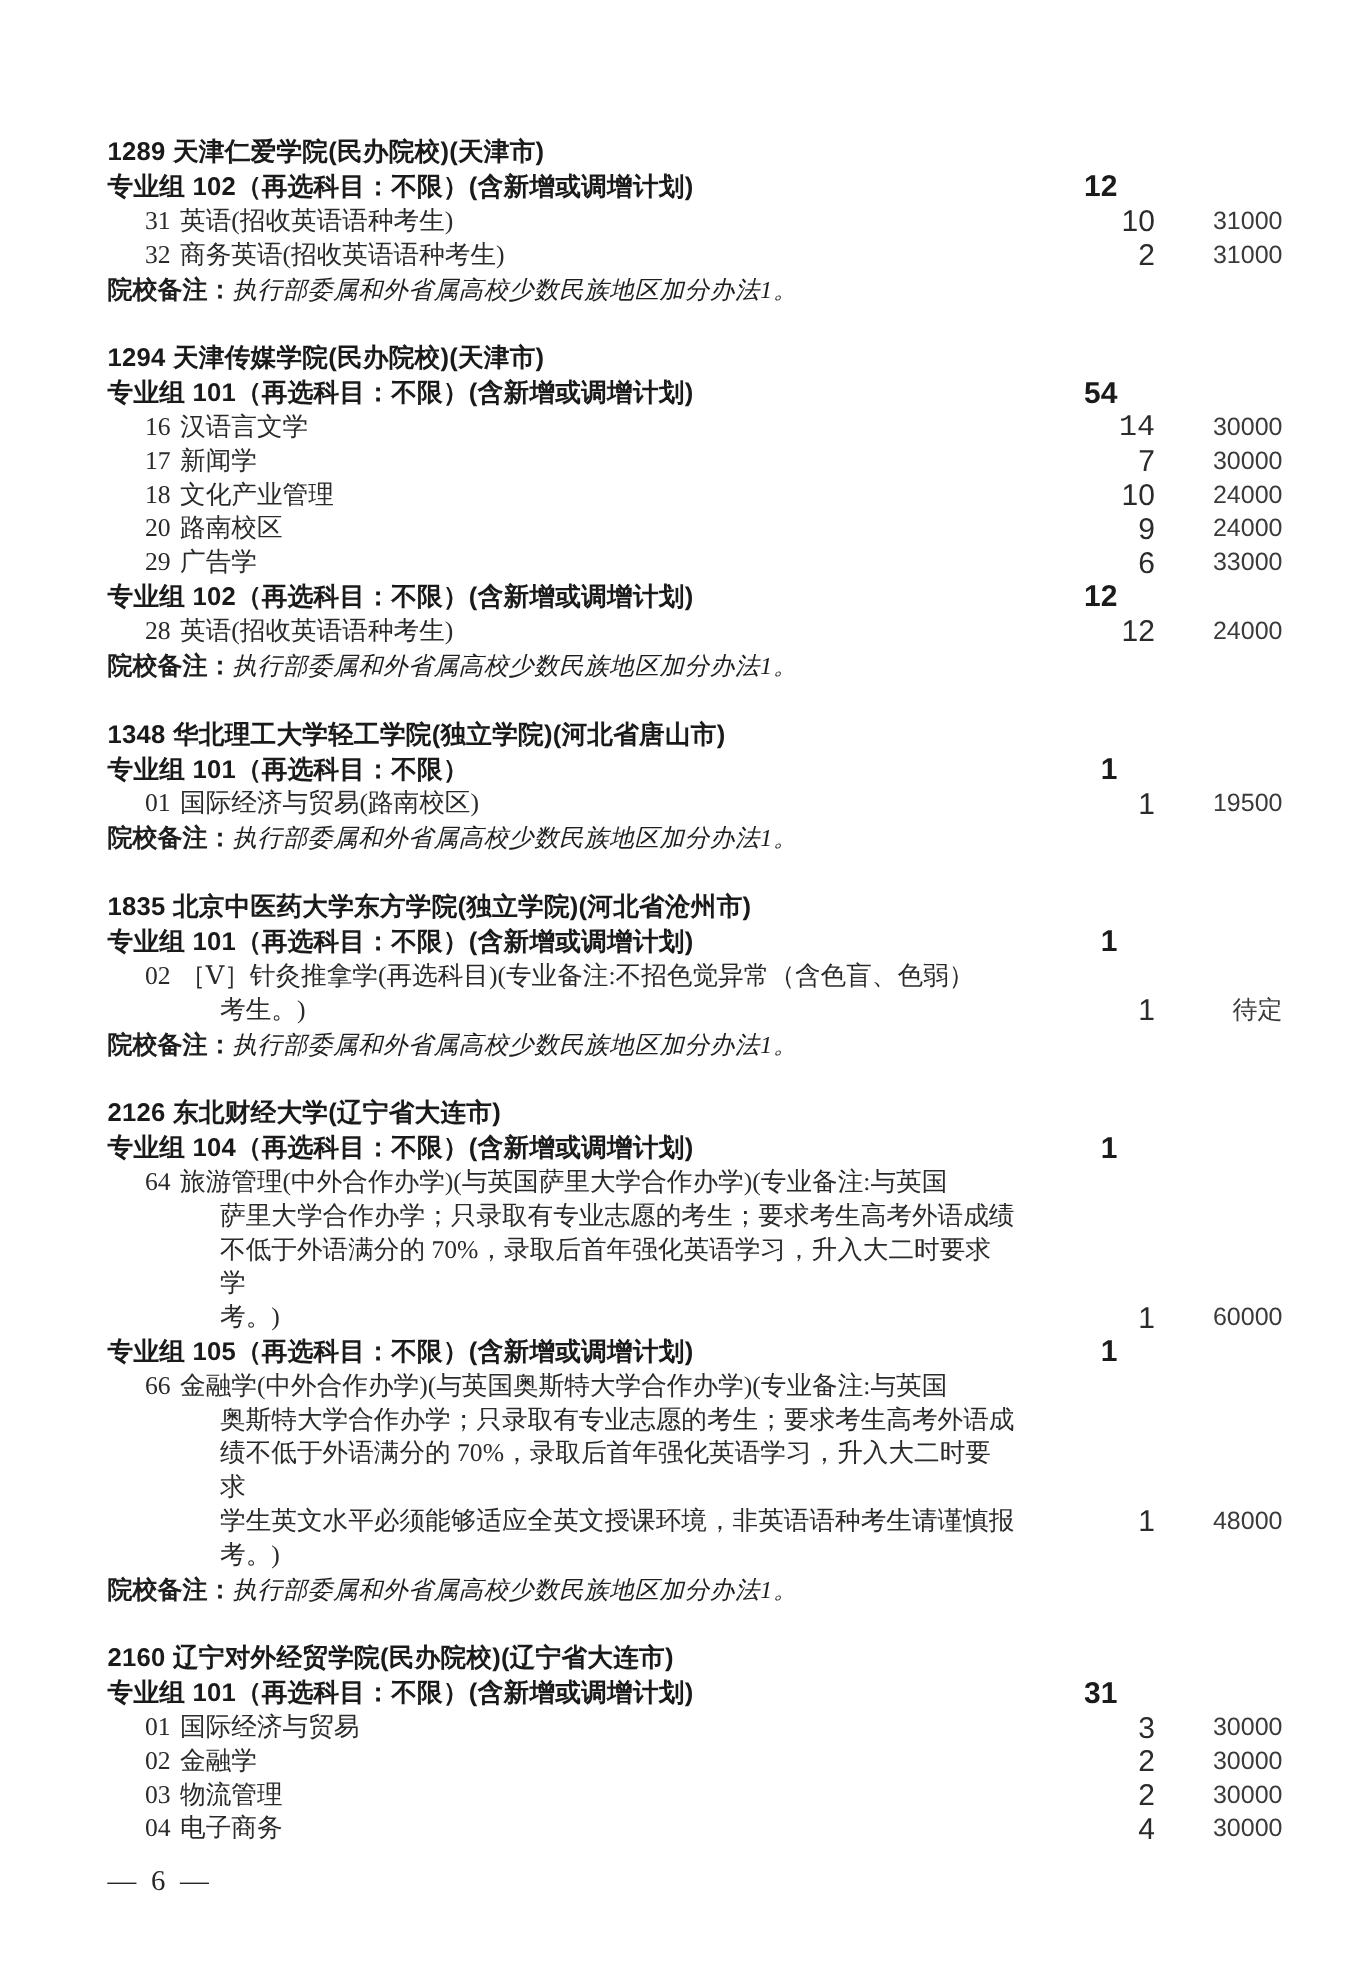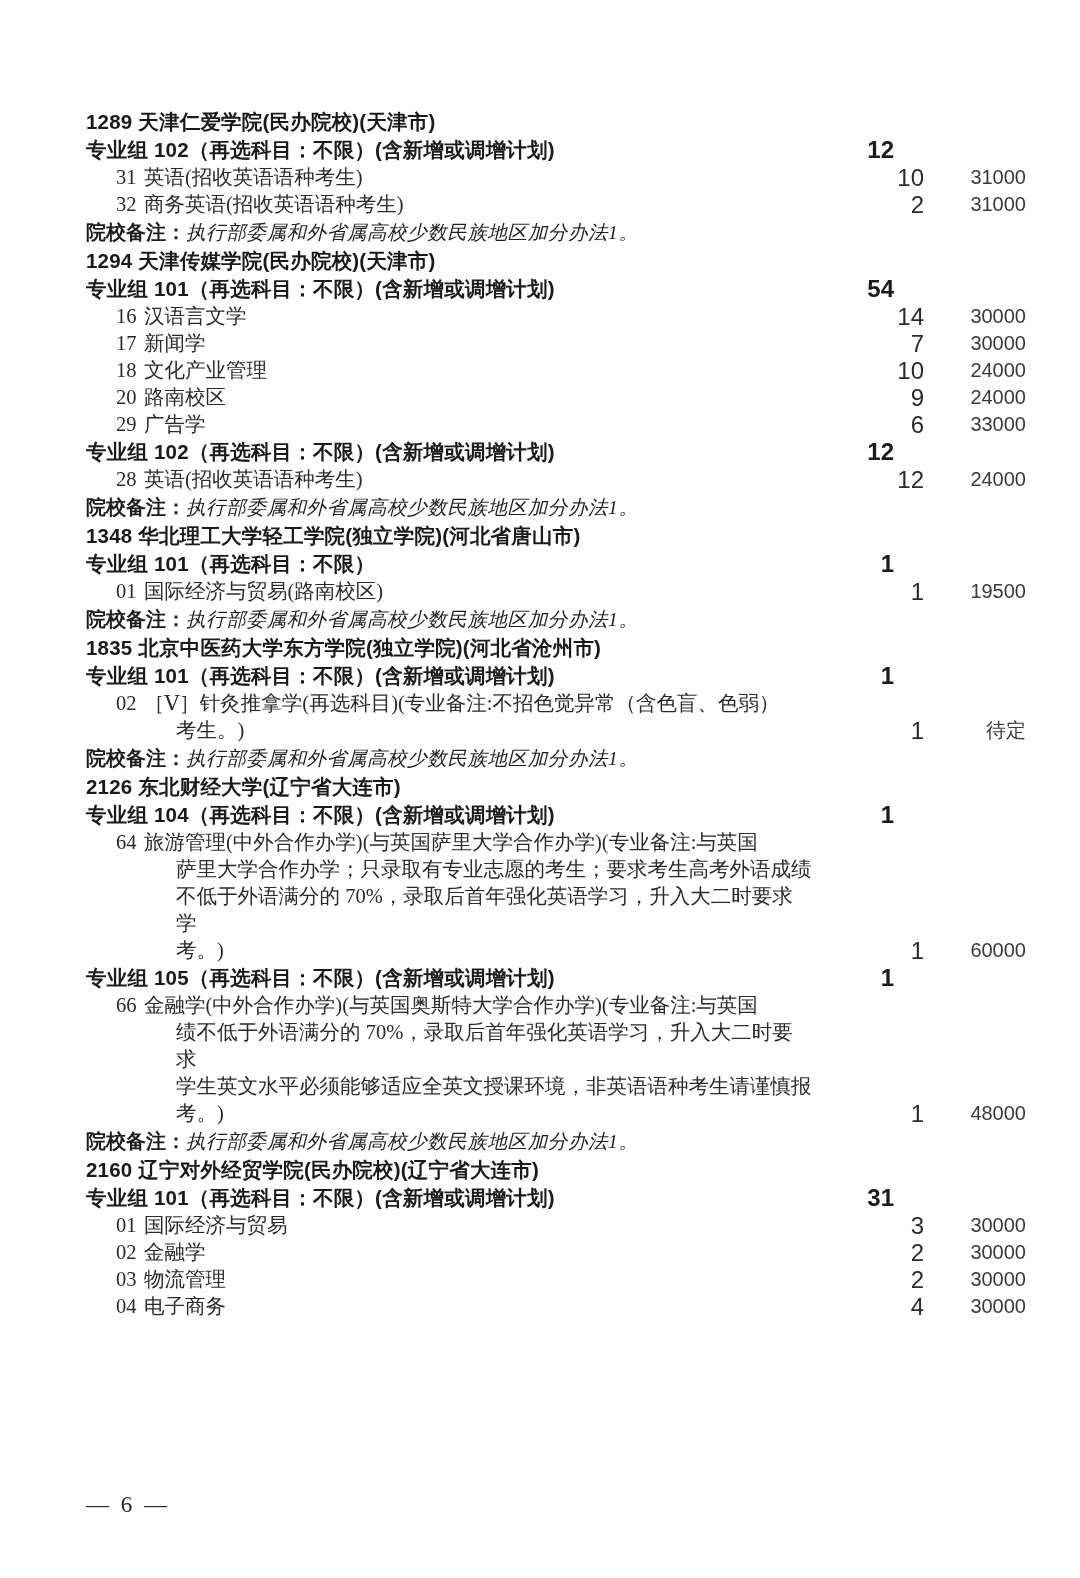--- a/index.html
+++ b/index.html
@@ -67,20 +67,21 @@
   .school-line {
     font-family: "Liberation Sans", "DejaVu Sans", sans-serif;
     font-weight: bold;
     font-size: 20.5px;
     line-height: 28px;
     letter-spacing: 0.2px;
     color: #1a1a1a;
     white-space: nowrap;
   }
   .school-block {
+    margin-top: 26px;
   }
   .school-block:first-child {
     margin-top: 0;
   }
 
   
   .group-line {
     font-family: "Liberation Sans", "DejaVu Sans", sans-serif;
     font-weight: bold;
     font-size: 20.5px;
@@ -181,21 +182,21 @@
       </div>
       <div class="school-block">
         <div class="school-line">1294  天津传媒学院(民办院校)(天津市)</div>
         <div class="row bold">
           <div class="txt group-line">专业组 101（再选科目：不限）(含新增或调增计划)</div>
           <div class="qty">54</div>
           <div class="fee"></div>
         </div>
         <div class="row">
           <div class="txt major-line"><span class="code">16</span><span class="mtext"><span>汉语言文学</span></span></div>
-          <div class="qty" style="padding-top: 0px;">14</div>
+          <div class="qty" style="padding-top: 0px; font-family: Liberation Mono, monospace;">14</div>
           <div class="fee" style="padding-top: 0px;">30000</div>
         </div>
         <div class="row">
           <div class="txt major-line"><span class="code">17</span><span class="mtext"><span>新闻学</span></span></div>
           <div class="qty" style="padding-top: 0px;">7</div>
           <div class="fee" style="padding-top: 0px;">30000</div>
         </div>
         <div class="row">
           <div class="txt major-line"><span class="code">18</span><span class="mtext"><span>文化产业管理</span></span></div>
           <div class="qty" style="padding-top: 0px;">10</div>
@@ -262,21 +263,21 @@
           <div class="txt major-line"><span class="code">64</span><span class="mtext"><span>旅游管理(中外合作办学)(与英国萨里大学合作办学)(专业备注:与英国</span><span class="cont">萨里大学合作办学；只录取有专业志愿的考生；要求考生高考外语成绩</span><span class="cont">不低于外语满分的 70%，录取后首年强化英语学习，升入大二时要求学</span><span class="cont">考。)</span></span></div>
           <div class="qty" style="padding-top: 108px;">1</div>
           <div class="fee" style="padding-top: 108px;">60000</div>
         </div>
         <div class="row bold">
           <div class="txt group-line">专业组 105（再选科目：不限）(含新增或调增计划)</div>
           <div class="qty">1</div>
           <div class="fee"></div>
         </div>
         <div class="row">
-          <div class="txt major-line"><span class="code">66</span><span class="mtext"><span>金融学(中外合作办学)(与英国奥斯特大学合作办学)(专业备注:与英国</span><span class="cont">绩不低于外语满分的 70%，录取后首年强化英语学习，升入大二时要求</span><span class="cont">学生英文水平必须能够适应全英文授课环境，非英语语种考生请谨慎报</span><span class="cont">考。)</span></span></div>
+          <div class="txt major-line"><span class="code">66</span><span class="mtext"><span>金融学(中外合作办学)(与英国奥斯特大学合作办学)(专业备注:与英国</span><span class="cont">奥斯特大学合作办学；只录取有专业志愿的考生；要求考生高考外语成</span><span class="cont">绩不低于外语满分的 70%，录取后首年强化英语学习，升入大二时要求</span><span class="cont">学生英文水平必须能够适应全英文授课环境，非英语语种考生请谨慎报</span><span class="cont">考。)</span></span></div>
           <div class="qty" style="padding-top: 108px;">1</div>
           <div class="fee" style="padding-top: 108px;">48000</div>
         </div>
         <div class="note-line"><span class="lbl">院校备注：</span><span class="body">执行部委属和外省属高校少数民族地区加分办法1。</span></div>
       </div>
       <div class="school-block">
         <div class="school-line">2160  辽宁对外经贸学院(民办院校)(辽宁省大连市)</div>
         <div class="row bold">
           <div class="txt group-line">专业组 101（再选科目：不限）(含新增或调增计划)</div>
           <div class="qty">31</div>

